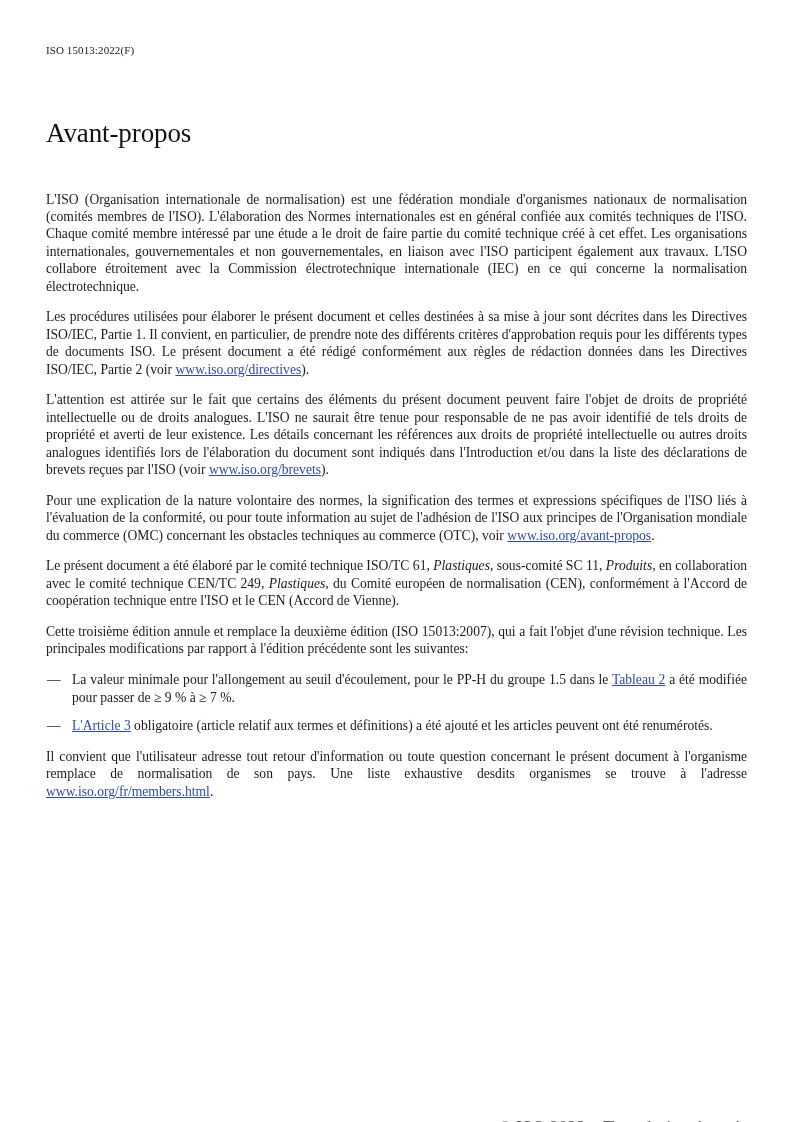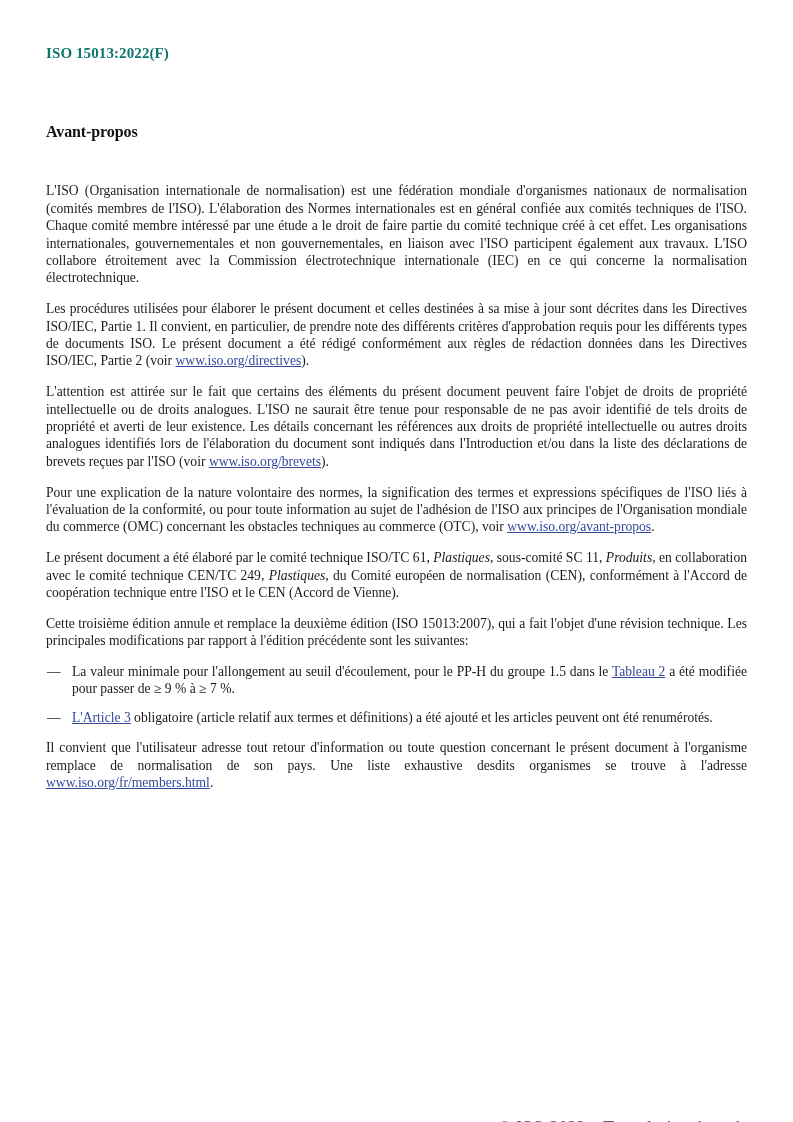--- a/index.html
+++ b/index.html
@@ -21,29 +21,29 @@
     box-sizing: border-box;
     overflow: hidden;
   }
   .content {
     position: absolute;
     left: 46px;
     top: 44px;
     width: 701px;
   }
   .running-head {
-    font-size: 15px;
-    font-weight: bold;
+    font-size: 11px;
+    font-weight: normal;
     letter-spacing: 0.1px;
-    color: #0f766e;
+    color: #0f172a;
     line-height: 1.2;
   }
   .section-title {
-    font-size: 16px;
-    font-weight: bold;
+    font-size: 27px;
+    font-weight: normal;
     color: #111111;
     margin-top: 60px;
     margin-bottom: 0;
     line-height: 1.2;
     letter-spacing: -0.1px;
   }
   .body-block {
     margin-top: 41px;
   }
   p.para {

